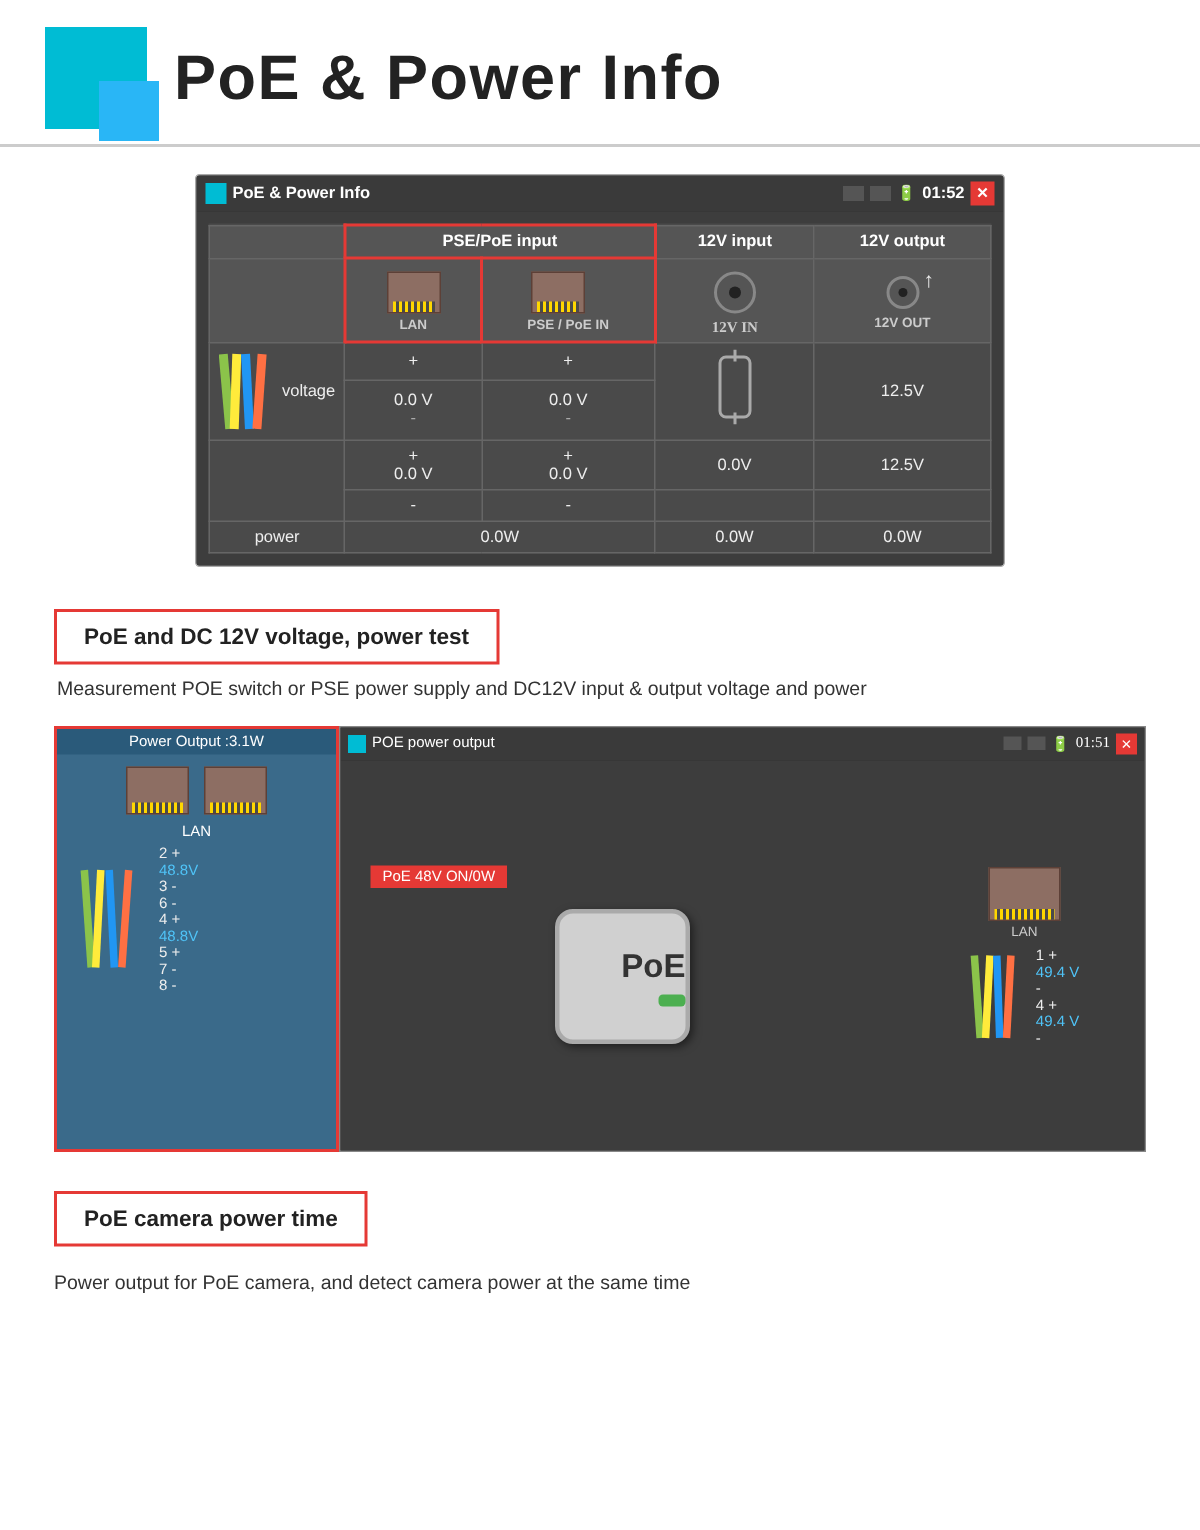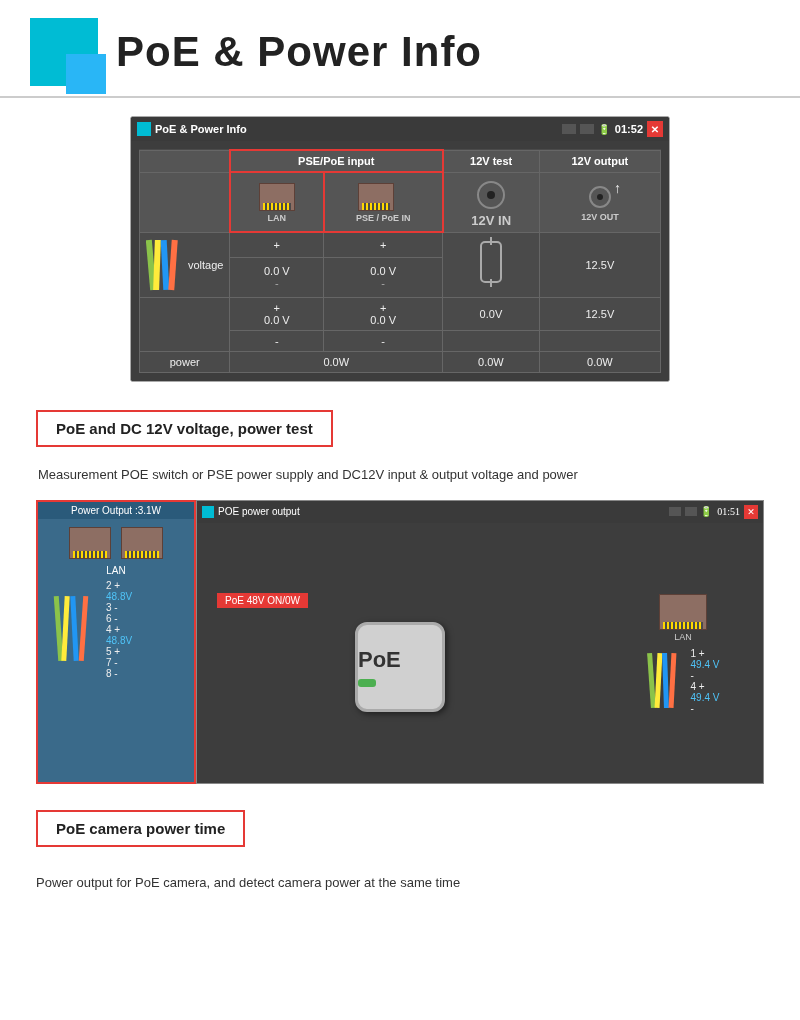--- a/index.html
+++ b/index.html
@@ -167,21 +167,21 @@
     }
 
     
     .feature-label {
       border: 2px solid #e53935;
       display: inline-block;
       padding: 8px 18px;
       font-size: 15px;
       font-weight: bold;
       color: #222;
-      margin-bottom: 20px;
+      margin-bottom: 8px;
       margin-top: 10px;
     }
 
     .feature-desc {
       font-size: 13px;
       color: #333;
       margin-bottom: 12px;
       padding-left: 2px;
     }
 
@@ -189,21 +189,21 @@
     .poe-power-area {
       display: flex;
       gap: 0;
       margin: 0 36px;
       position: relative;
     }
 
     .poe-popup {
       background: #3a6a8a;
       border: 2px solid #e53935;
-      width: 160px;
+      width: 190px;
       flex-shrink: 0;
       z-index: 2;
       position: relative;
       padding-bottom: 6px;
     }
     .poe-popup-title {
       background: #2a5a7a;
       color: #fff;
       font-size: 10px;
       padding: 3px 6px;
@@ -258,21 +258,21 @@
       margin-left: 10px;
     }
     .poe-button {
       width: 90px;
       height: 90px;
       background: #d0d0d0;
       border: 3px solid #aaa;
       border-radius: 12px;
       display: flex;
       flex-direction: column;
-      align-items: flex-start;
+      align-items: flex-end;
       justify-content: center;
       box-shadow: 2px 2px 6px rgba(0,0,0,0.5);
     }
     .poe-button-label {
       font-size: 22px;
       font-weight: bold;
       color: #333;
     }
     .poe-button-led {
       width: 18px;
@@ -361,21 +361,21 @@
 
     <div class="poe-info-content">
       <table class="poe-table">
         <thead>
           <tr>
             <th style="width:90px;"></th>
             <th colspan="2" style="border:2px solid #e53935; color:#fff;">
               <span>PSE/PoE input</span>
             </th>
             <th>
-              <span>12V test</span>
+              <span>12V input</span>
             </th>
             <th>
               <span>12V output</span>
             </th>
           </tr>
           <tr>
             <th></th>
             <th style="border:2px solid #e53935;">
               
               <div class="connector-img">
@@ -390,21 +390,21 @@
                 <div class="mini-rj45">
                   <div class="mini-rj45-pins"></div>
                 </div>
                 <div style="color:#ccc;font-size:9px;">PSE / PoE IN</div>
               </div>
             </th>
             <th>
               <div class="dc-jack">
                 <div class="dc-jack-inner"></div>
               </div>
-              <div style="color:#ccc;font-size:13px;">12V IN</div>
+              <div style="color:#ccc;font-size:10px;font-family:Liberation Serif, serif;">12V IN</div>
             </th>
             <th>
               <div style="display:flex;flex-direction:column;align-items:center;">
                 <div style="position:relative;display:inline-block;">
                   <div class="dc-jack" style="width:22px;height:22px;">
                     <div class="dc-jack-inner" style="width:6px;height:6px;"></div>
                   </div>
                   <span style="font-size:14px;color:#eee;position:absolute;top:-2px;right:-10px;">↑</span>
                 </div>
                 <div style="color:#ccc;font-size:9px;">12V OUT</div>

